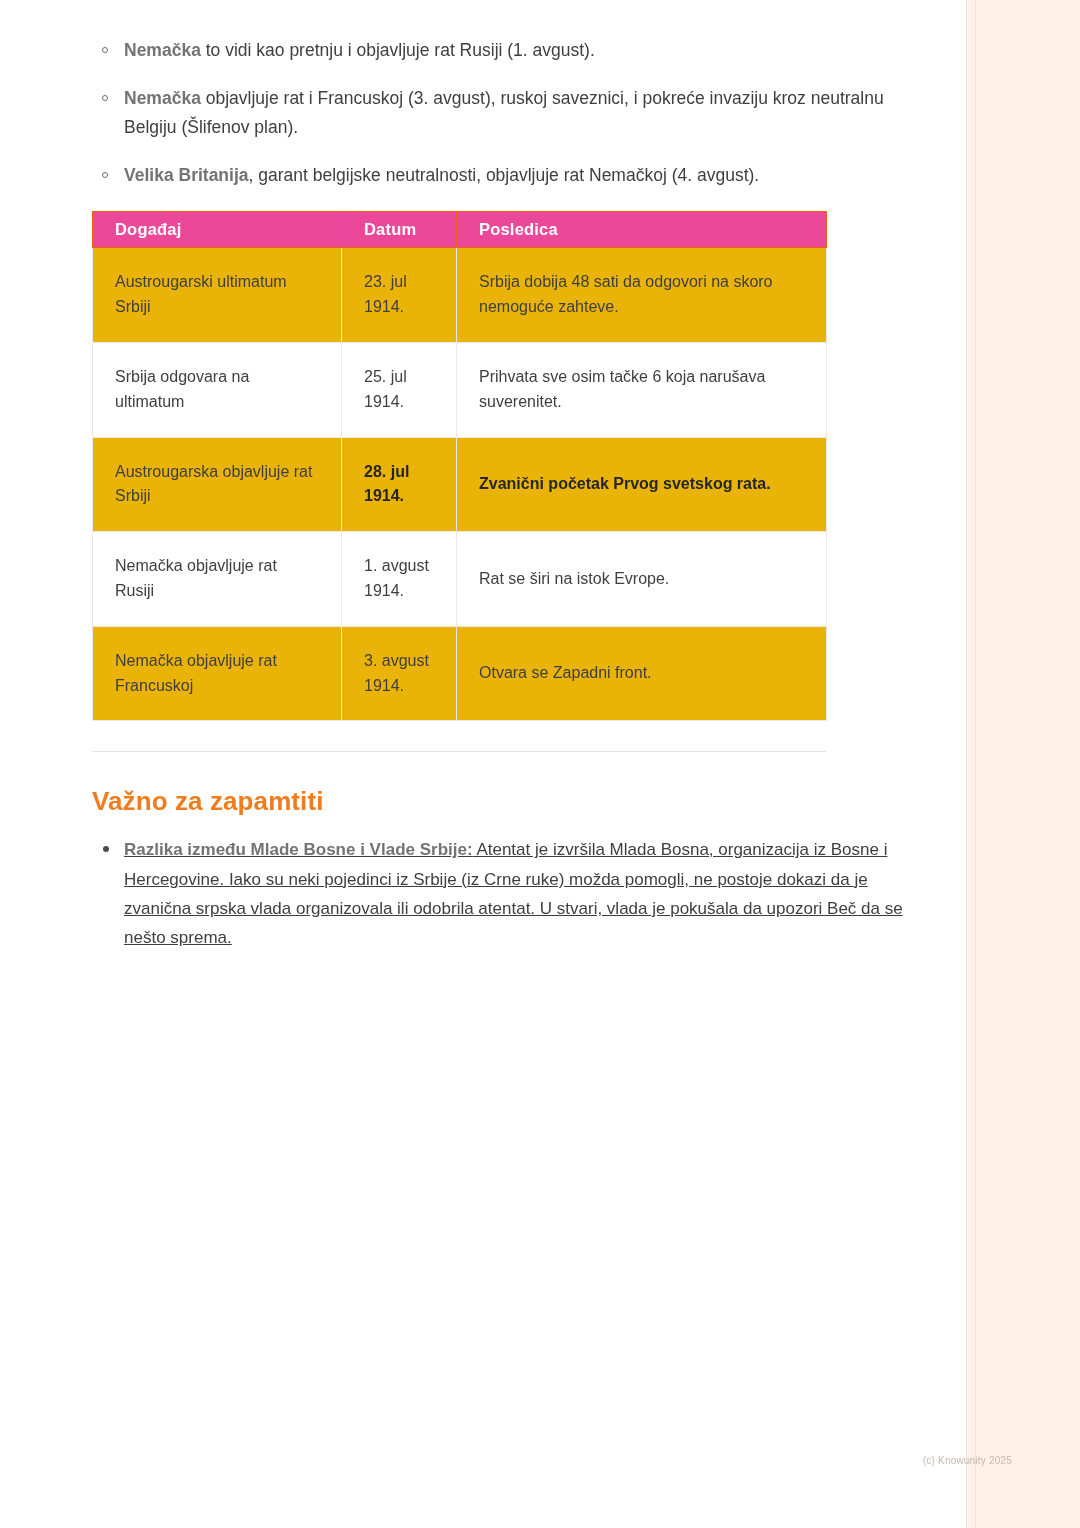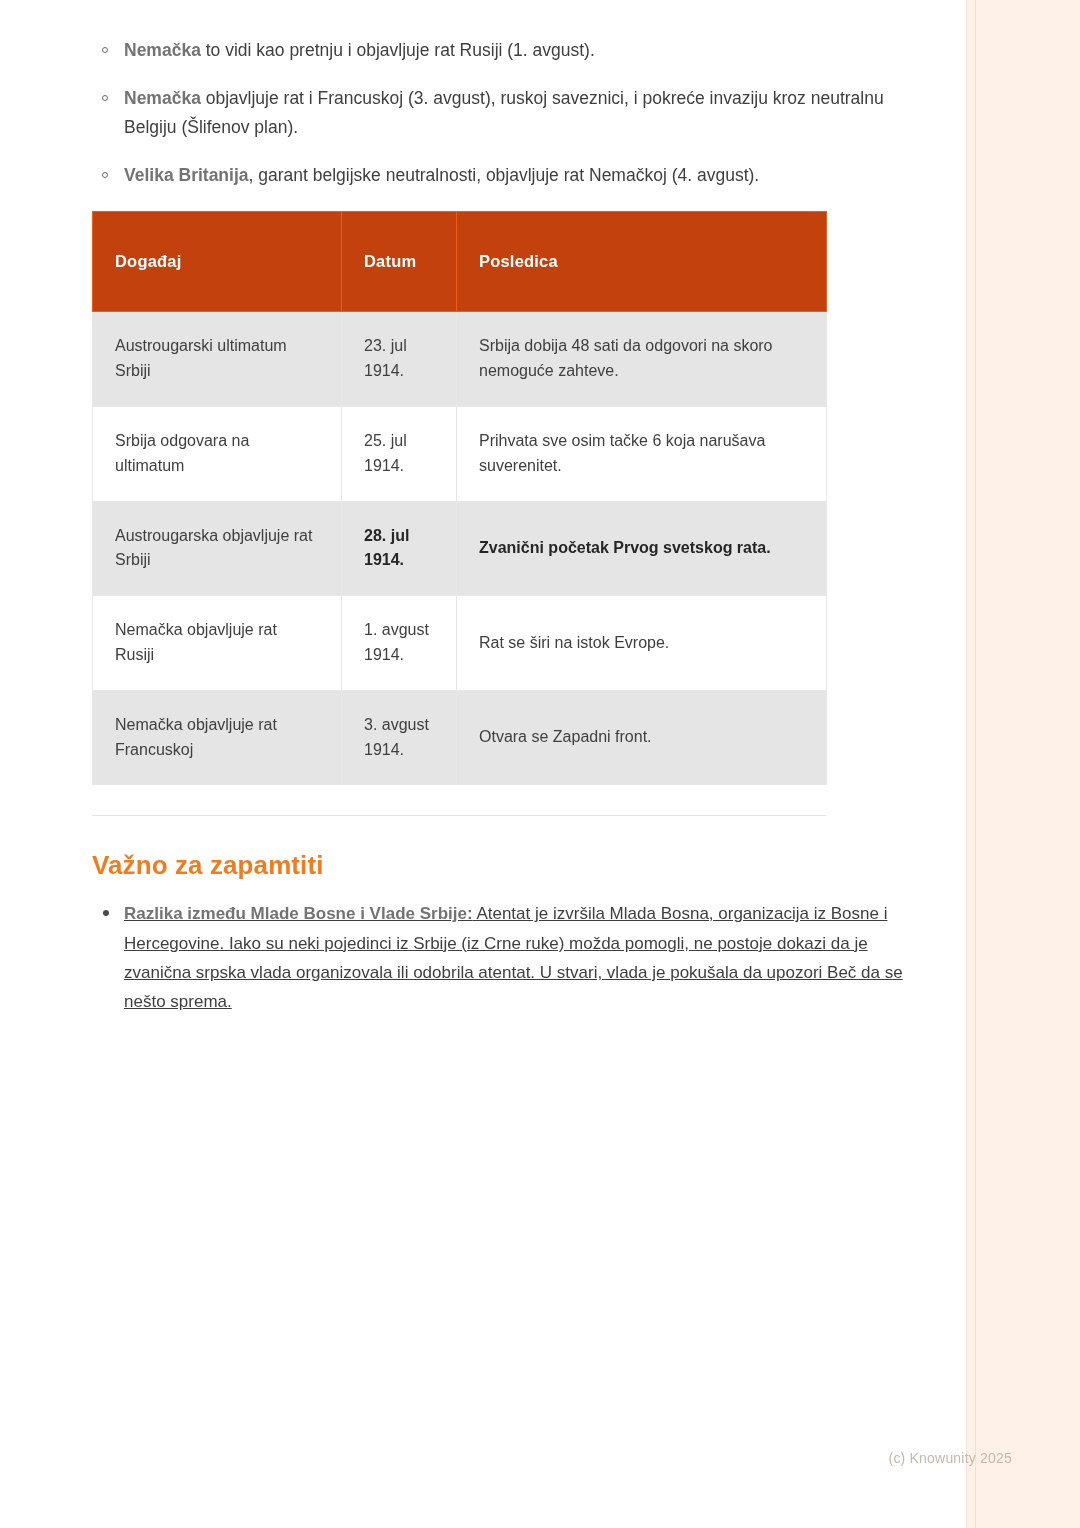--- a/index.html
+++ b/index.html
@@ -76,40 +76,40 @@
   .table-wrap {
     margin-top: 22px;
     width: 734px;
   }
   table.data {
     border-collapse: collapse;
     width: 100%;
     table-layout: fixed;
   }
   table.data thead th {
-    background: #c2410c;
+    background: #ec4899;
     color: #ffffff;
     text-align: left;
     font-size: 16.5px;
     font-weight: bold;
-    padding: 40px 22px;
+    padding: 8px 22px;
     border: 1px solid #ec5d15;
     letter-spacing: 0.2px;
   }
   table.data tbody td {
     border: 1px solid #e8e8e8;
     padding: 22px 22px;
     font-size: 16px;
     line-height: 1.55;
     vertical-align: middle;
     color: #3f3f3f;
     background: #ffffff;
   }
   table.data tbody tr.alt td {
-    background: #e5e5e5;
+    background: #eab308;
   }
   table.data tbody td.strong {
     font-weight: bold;
     color: #262626;
   }
   col.c1 { width: 249px; }
   col.c2 { width: 115px; }
   col.c3 { width: 370px; }
 
   hr.sep {
@@ -148,21 +148,21 @@
     width: 6px;
     height: 6px;
     background: #4a4a4a;
     border-radius: 50%;
   }
 
   .footer-credit {
     position: absolute;
     right: 68px;
     bottom: 62px;
-    font-size: 14px;
+    font-size: 10px;
     color: #c9b7ab;
     letter-spacing: 0.2px;
   }
 </style>
 </head>
 <body>
 
 <div class="right-strip">
   <div class="inner-line"></div>
 </div>

